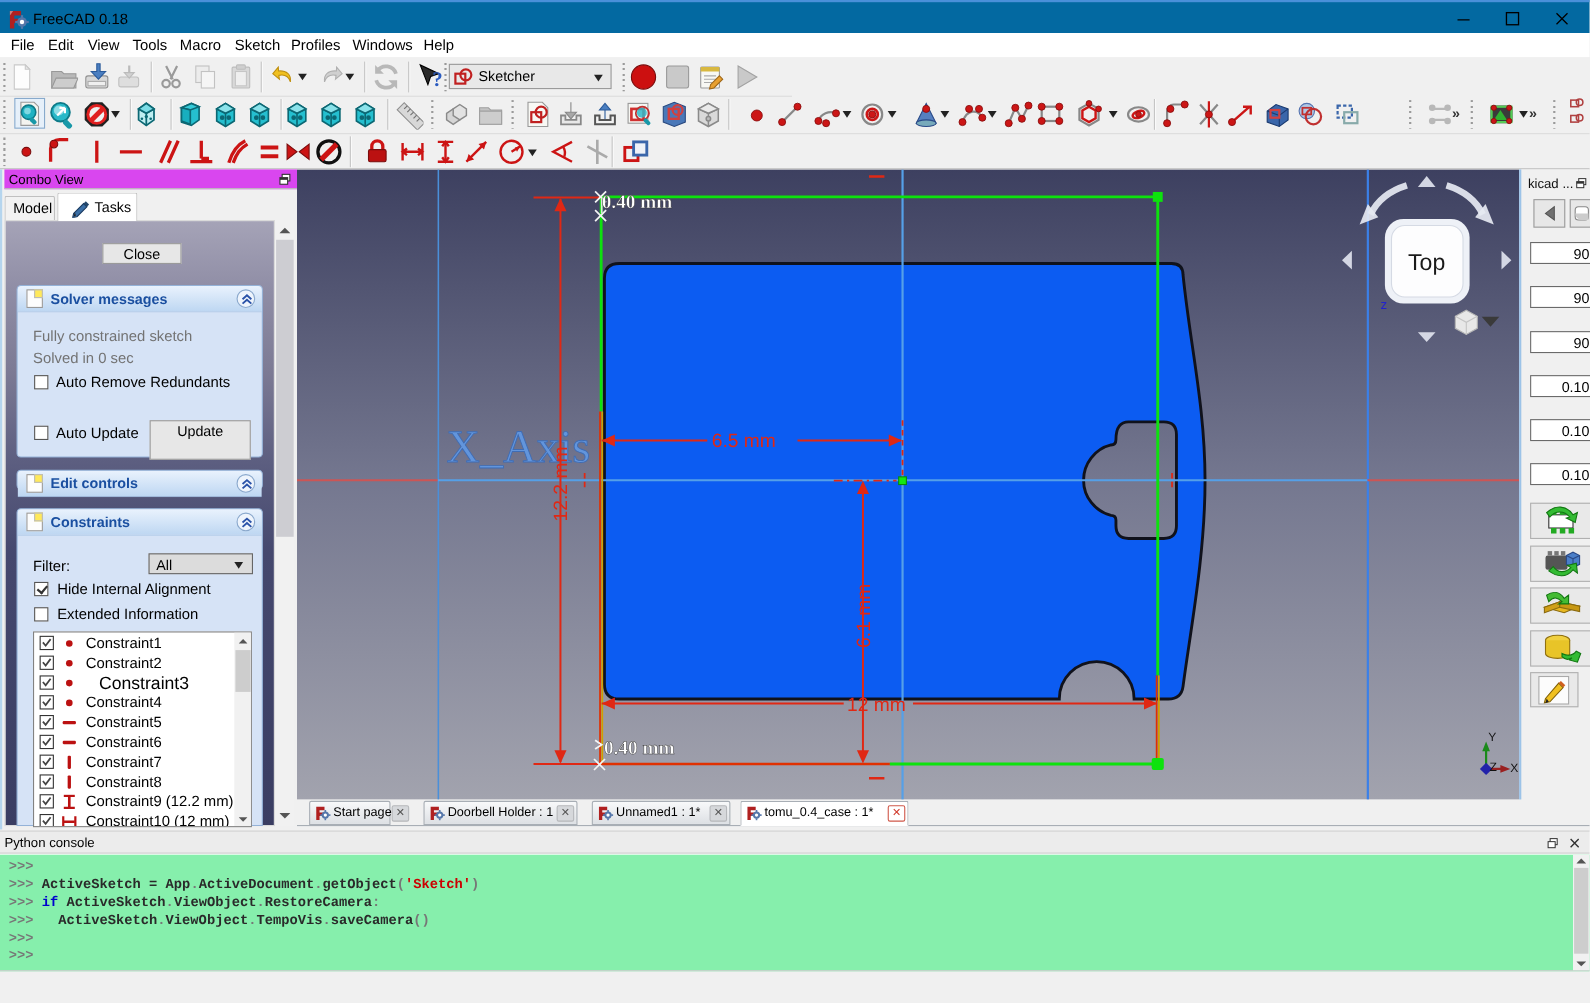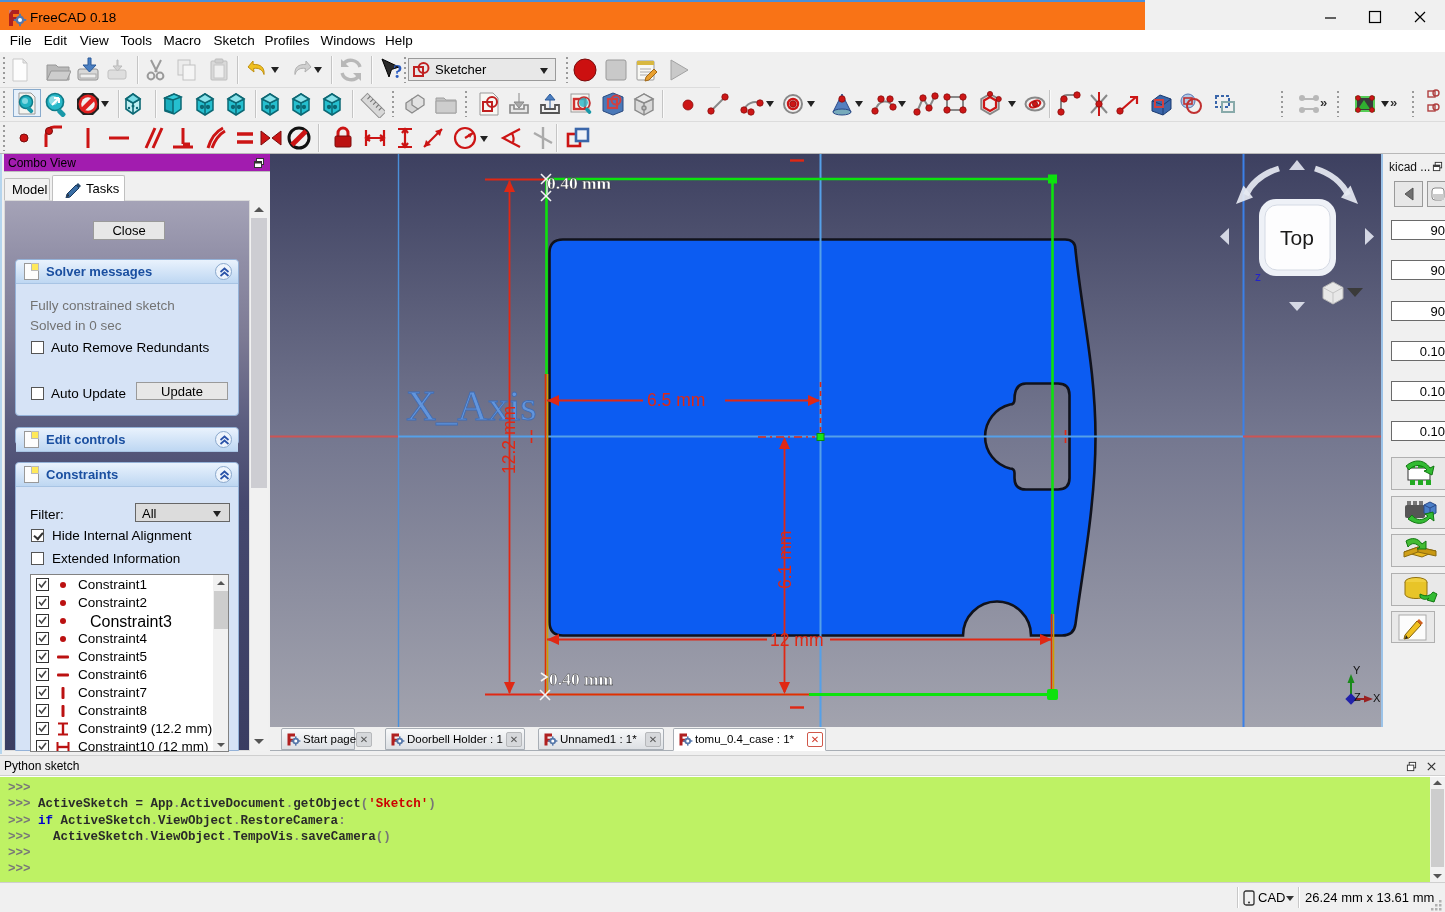--- a/index.html
+++ b/index.html
@@ -1,30 +1,30 @@
 <!DOCTYPE html>
 <html><head><meta charset="utf-8"><style>
 *{margin:0;padding:0;box-sizing:border-box;}
 html,body{width:1445px;height:912px;overflow:hidden;font-family:"Liberation Sans",sans-serif;background:#f0f0f0;}
 .abs{position:absolute;}
 #win{position:absolute;left:0;top:0;width:1445px;height:912px;background:#f0f0f0;}
-#titlebar{position:absolute;left:0;top:0;width:1145px;height:30px;background:#f97316;border-top:2px solid #4a90d9;}
+#titlebar{position:absolute;left:0;top:0;width:1445px;height:30px;background:#0369a1;border-top:2px solid #4a90d9;}
 #titlebar .title{position:absolute;left:30px;top:8px;font-size:13.5px;color:#000;}
 #menubar{position:absolute;left:0;top:30px;width:1445px;height:22px;background:#fff;}
 #menubar span{position:absolute;top:3px;font-size:13.5px;color:#000;}
 #toolbars{position:absolute;left:0;top:52px;width:1445px;height:102px;background:#f0f0f0;border-bottom:1px solid #b8b8b8;}
 .tsep{position:absolute;width:1px;background:#c5c5c5;box-shadow:1px 0 0 #fafafa;}
 .thandle{position:absolute;width:3px;background-image:repeating-linear-gradient(#9a9a9a 0 2px,transparent 2px 5px);background-size:2px 100%;background-repeat:no-repeat;background-position:0 0;}
 .ic{position:absolute;}
 .combo{position:absolute;left:408px;top:6px;width:148px;height:23px;background:#e8e8e8;border:1px solid #9a9a9a;}
 .combo .lbl{position:absolute;left:26px;top:3px;font-size:13px;}
 .dda{position:absolute;width:0;height:0;border-left:4.5px solid transparent;border-right:4.5px solid transparent;border-top:6px solid #222;}
 
 #lpanel{position:absolute;left:0;top:154px;width:270px;height:600px;background:#f0f0f0;border-left:2px solid #b5d5ee;}
-#lptitle{position:absolute;left:2px;top:0px;width:266px;height:18px;background:#a21caf;border-bottom:1px solid #bdbdbd;}
+#lptitle{position:absolute;left:2px;top:0px;width:266px;height:18px;background:#d946ef;border-bottom:1px solid #bdbdbd;}
 #lptitle span{position:absolute;left:4px;top:2px;font-size:12px;}
 .tab-model{position:absolute;left:2px;top:24px;width:46px;height:22px;background:#f2f2f2;border:1px solid #c0c0c0;border-bottom:none;border-radius:2px 2px 0 0;}
 .tab-tasks{position:absolute;left:50px;top:21px;width:73px;height:26px;background:#fff;border:1px solid #c0c0c0;border-bottom:none;border-radius:2px 2px 0 0;z-index:3;}
 #lpcontent{position:absolute;left:2px;top:46px;width:246px;height:551px;background:linear-gradient(#a5a3b7,#908ea6 11%,#7c7a94 25%,#5c5e80 40%,#45486e 55%,#3a3d62);border:1px solid #dadada;}
 #lpsb{position:absolute;left:248px;top:46px;width:18px;height:551px;background:#f1f1f1;}
 .panelbox{position:absolute;left:10px;width:224px;background:#d6e3f6;border:1px solid #94b2d8;border-radius:4px;}
 .pbhead{position:absolute;left:0;top:0;width:100%;height:24px;background:linear-gradient(#e9f2fd,#bed7f2);border-bottom:1px solid #a8c4e4;border-radius:4px 4px 0 0;}
 .pbhead b{position:absolute;left:30px;top:4px;font-size:13px;color:#1a4fa0;}
 .noteic{position:absolute;left:8px;top:3px;width:15px;height:17px;background:#fdfdfd;border:1px solid #999;}
 .noteic:after{content:"";position:absolute;right:-1px;top:-1px;width:6px;height:6px;background:#ffe95a;border:1px solid #bbb;}
@@ -44,21 +44,21 @@
 #tabbar{position:absolute;left:270px;top:727px;width:1175px;height:24px;background:#f0f0f0;}
 .mtab{position:absolute;top:1px;height:22px;background:linear-gradient(#f8f9fa,#dde0e4);border:1px solid #a8aeb5;border-radius:2px 2px 0 0;font-size:11.5px;}
 .mtab.active{background:#fff;height:23px;border-bottom:1px solid #fff;}
 .mtab .txt{position:absolute;left:21px;top:4px;white-space:nowrap;}
 .closebox{position:absolute;top:3px;width:16px;height:15px;background:#d6d8db;border:1px solid #b6b8bb;border-radius:2px;color:#555;font-size:10px;line-height:13px;text-align:center;}
 .closebox.red{background:#fff;border:1px solid #d0584a;color:#d0382a;}
 
 #pycon{position:absolute;left:0;top:755px;width:1445px;height:128px;background:#fff;}
 #pytitle{position:absolute;left:0;top:0;width:1445px;height:21px;background:#ececec;border-top:1px solid #cfcfcf;border-bottom:1px solid #cfcfcf;}
 #pytitle span{position:absolute;left:4px;top:3px;font-size:12px;}
-#pybody{position:absolute;left:0;top:22px;width:1445px;height:106px;background:#bef264;border-bottom:1px solid #cfcfcf;font-family:"Liberation Mono",monospace;font-size:12.5px;font-weight:bold;color:#2a2a2a;}
+#pybody{position:absolute;left:0;top:22px;width:1445px;height:106px;background:#86efac;border-bottom:1px solid #cfcfcf;font-family:"Liberation Mono",monospace;font-size:12.5px;font-weight:bold;color:#2a2a2a;}
 #pybody pre{position:absolute;left:8px;top:3px;line-height:16.3px;font-family:inherit;}
 .kw{color:#0000cc;}.str{color:#cc0000;}.gr{color:#777;}
 #pysb{position:absolute;right:0;top:22px;width:15px;height:105px;background:#f1f1f1;}
 
 #statusbar{position:absolute;left:0;top:883px;width:1445px;height:29px;background:#f0f0f0;}
 .sbsep{position:absolute;top:4px;width:1px;height:21px;background:#c8c8c8;box-shadow:1px 0 0 #fff;}
 </style></head><body>
 <div id="win">
 <div id="titlebar">
 <svg class="abs" style="left:7px;top:6px" width="20" height="20" viewBox="0 0 20 20">
@@ -556,21 +556,21 @@
                 </g>
               </svg>
             </div>
           </div>
           <div class="greent" style="left:14px;top:38px">Fully constrained sketch</div>
           <div class="greent" style="left:14px;top:58px">Solved in 0 sec</div>
           <div class="cb" style="left:15px;top:81px"></div>
           <div class="abs" style="left:35px;top:80px;font-size:13.5px">Auto Remove Redundants</div>
           <div class="cb" style="left:15px;top:127px"></div>
           <div class="abs" style="left:35px;top:126px;font-size:13.5px">Auto Update</div>
-          <div class="btn" style="left:120px;top:122px;width:92px;height:18px;line-height:18px">Update</div>
+          <div class="btn" style="left:120px;top:122px;width:92px;height:36px;line-height:18px">Update</div>
         </div>
 <div class="panelbox" style="top:226px;height:18px">
           <div class="pbhead">
             <div class="noteic"></div>
             <b>Edit controls</b>
             <div class="collbtn">
               <svg width="11" height="11" viewBox="0 0 11 11">
                 <g fill="none" stroke="#2a52a8" stroke-width="1.7">
                   <path d="M1.5 5L5.5 1.5L9.5 5"></path>
                   <path d="M1.5 9L5.5 5.5L9.5 9"></path>
@@ -948,21 +948,21 @@
             <rect x="6.8" y="11" width="2.4" height="2"></rect>
             <rect x="16.8" y="11" width="2.4" height="2"></rect>
           </g>
         </svg>
         <span class="txt">tomu_0.4_case : 1*</span>
         <div class="closebox red" style="left:133px">✕</div>
       </div>
 </div>
 <div id="pycon">
 <div id="pytitle">
-        <span>Python sketch</span>
+        <span>Python console</span>
         <svg class="abs" style="right:28px;top:5px" width="11" height="11" viewBox="0 0 12 12">
           <rect x="3.5" y="1.5" width="7" height="6" fill="#fff" stroke="#333"></rect>
           <rect x="1.5" y="4.5" width="7" height="6" fill="#fff" stroke="#333"></rect>
         </svg>
         <svg class="abs" style="right:8px;top:5px" width="11" height="11" viewBox="0 0 12 12">
           <path d="M2 2l8 8M10 2l-8 8" stroke="#333" stroke-width="1.4"></path>
         </svg>
       </div>
 <div id="pybody">
         <pre><span class="gr">&gt;&gt;&gt; </span>
@@ -975,35 +975,12 @@
 <div id="pysb">
         <svg class="abs" style="left:3px;top:3px" width="9" height="6">
           <path d="M0 5l4.5-4.5L9 5z" fill="#555"></path>
         </svg>
         <div class="abs" style="left:1px;top:12px;width:13px;height:78px;background:#cdcdcd"></div>
         <svg class="abs" style="left:3px;bottom:3px" width="9" height="6">
           <path d="M0 1l4.5 4.5L9 1z" fill="#555"></path>
         </svg>
       </div>
 </div>
-<div id="statusbar">
-<div class="sbsep" style="left:1237px"></div>
-<svg class="abs" style="left:1243px;top:7px" width="12" height="16" viewBox="0 0 12 16">
-        <rect x="1" y="1" width="10" height="14" rx="2" fill="none" stroke="#333" stroke-width="1.3"></rect>
-        <circle cx="6" cy="12.5" r="1" fill="#333"></circle>
-      </svg>
-<div class="abs" style="left:1258px;top:7px;font-size:13px">CAD</div>
-<svg class="abs" style="left:1286px;top:12px" width="9" height="7">
-        <path d="M0 1h8L4 6z" fill="#333"></path>
-      </svg>
-<div class="sbsep" style="left:1298px"></div>
-<div class="abs" style="left:1305px;top:7px;font-size:13px">26.24 mm x 13.61 mm</div>
-<svg class="abs" style="left:1431px;top:17px" width="11" height="11">
-        <g fill="#b0b0b0">
-          <rect x="8" y="0" width="2.5" height="2.5"></rect>
-          <rect x="4" y="4" width="2.5" height="2.5"></rect>
-          <rect x="8" y="4" width="2.5" height="2.5"></rect>
-          <rect x="0" y="8" width="2.5" height="2.5"></rect>
-          <rect x="4" y="8" width="2.5" height="2.5"></rect>
-          <rect x="8" y="8" width="2.5" height="2.5"></rect>
-        </g>
-      </svg>
-</div>
 </div>
 </body></html>

